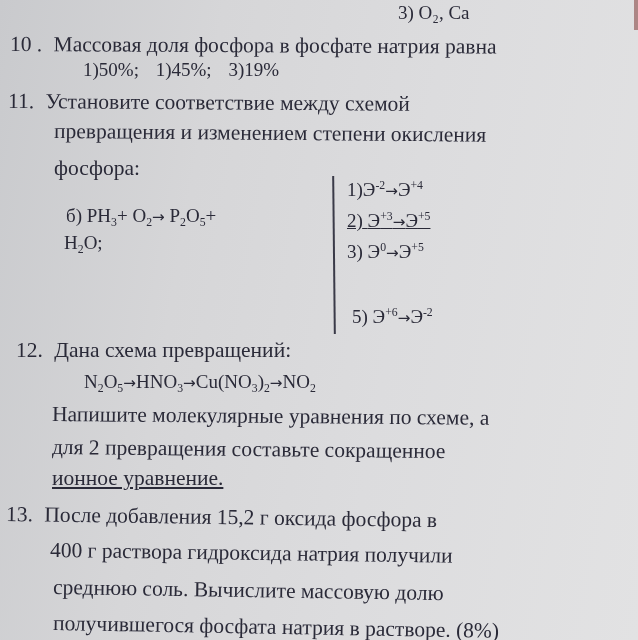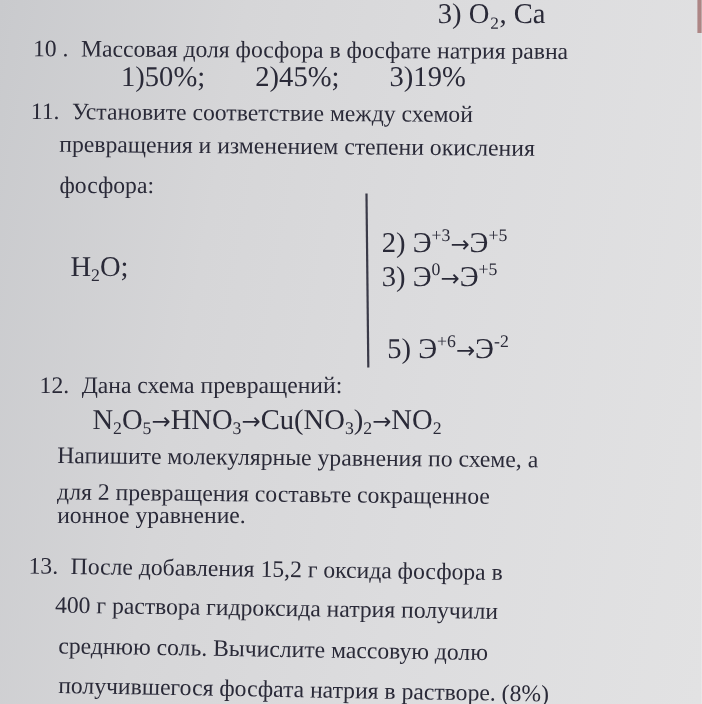--- a/index.html
+++ b/index.html
@@ -23,78 +23,85 @@
     .edge-strip {
       position: absolute;
       right: 0; top: 0;
       width: 4px; height: 30px;
       background: #8a4a48;
       opacity: 0.6;
     }
     .line {
       position: absolute;
       white-space: nowrap;
-      font-size: 26px;
+      font-size: 19px;
       line-height: 24px;
       transform-origin: left center;
     }
     .ql {
       font-size: 21.5px;
     }
     sub { font-size: 0.62em; vertical-align: -0.3em; line-height: 0; }
     sup { font-size: 0.62em; vertical-align: 0.6em; line-height: 0; }
     .arrow { font-family: "DejaVu Sans", sans-serif; font-size: 0.8em; }
     .divider {
       position: absolute;
       left: 333px; top: 176px;
       width: 2px; height: 158px;
       background: #3a3a48;
       transform: rotate(-0.6deg);
     }
-    .num { margin-right: 6px; margin-left: 20px; }
-    .opt { margin-right: 12px; margin-left: 27px; }
+    .num { margin-right: 6px; }
+    .opt { margin-right: 12px; }
   </style>
 </head>
 <body>
 
 <div class="page">
   <div class="edge-strip"></div>
 
   <div class="line" style="left:398px; top:1px;">
     <span>3) O₂, Ca</span>
   </div>
 
   <div class="line ql" style="left:10px; top:32px; transform: rotate(0.3deg);">
     <span class="num">10 .</span>
     <span>Массовая доля фосфора в фосфате натрия равна</span>
   </div>
   <div class="line" style="left:83px; top:58px;">
     <span class="opt">1)50%;</span>
-    <span class="opt">2)45%;</span>
+    <span class="opt">1)45%;</span>
     <span class="opt">3)19%</span>
   </div>
 
   <div class="line ql" style="left:8px; top:89px; transform: rotate(0.4deg);">
     <span class="num">11.</span>
     <span>Установите соответствие между схемой</span>
   </div>
   <div class="line ql" style="left:54px; top:119px; transform: rotate(0.5deg);">
     <span>превращения и изменением степени окисления</span>
   </div>
   <div class="line ql" style="left:54px; top:156px;">
     <span>фосфора:</span>
   </div>
 
+  <div class="line" style="left:66px; top:204px;">
+    <span>б)</span>
+    <span>PH<sub>3</sub>+ O<sub>2</sub><span class="arrow">→</span> P<sub>2</sub>O<sub>5</sub>+</span>
+  </div>
   <div class="line" style="left:64px; top:231px;">
     <span>H<sub>2</sub>O;</span>
   </div>
 
   <div class="divider"></div>
 
-  <div class="line" style="left:347px; top:209px;">
+  <div class="line" style="left:347px; top:178px;">
+    <span>1)</span><span>Э</span><sup>-2</sup><span class="arrow">→</span><span>Э</span><sup>+4</sup>
+  </div>
+  <div class="line" style="left:347px; top:209px;text-decoration:underline;">
     <span>2)</span> <span>Э</span><sup>+3</sup><span class="arrow">→</span><span>Э</span><sup>+5</sup>
   </div>
   <div class="line" style="left:347px; top:240px;">
     <span>3)</span> <span>Э</span><sup>0</sup><span class="arrow">→</span><span>Э</span><sup>+5</sup>
   </div>
   <div class="line" style="left:352px; top:305px;">
     <span>5)</span> <span>Э</span><sup>+6</sup><span class="arrow">→</span><span>Э</span><sup>-2</sup>
   </div>
 
   <div class="line ql" style="left:16px; top:338px;text-align:right;">
@@ -103,21 +110,21 @@
   </div>
   <div class="line" style="left:84px; top:370px;text-align:center;">
     N<sub>2</sub>O<sub>5</sub><span class="arrow">→</span>HNO<sub>3</sub><span class="arrow">→</span>Cu(NO<sub>3</sub>)<sub>2</sub><span class="arrow">→</span>NO<sub>2</sub>
   </div>
   <div class="line ql" style="left:52px; top:402px; transform: rotate(0.5deg);">
     <span>Напишите молекулярные уравнения по схеме, а</span>
   </div>
   <div class="line ql" style="left:52px; top:435px; transform: rotate(0.6deg);">
     <span>для 2 превращения составьте сокращенное</span>
   </div>
-  <div class="line ql" style="left:52px; top:456px;">
+  <div class="line ql" style="left:52px; top:466px;text-decoration:underline;">
     <span>ионное уравнение.</span>
   </div>
 
   <div class="line ql" style="left:6px; top:502px; transform: rotate(0.8deg);">
     <span class="num">13.</span>
     <span>После добавления 15,2 г оксида фосфора в</span>
   </div>
   <div class="line ql" style="left:50px; top:538px; transform: rotate(0.8deg);">
     <span>400 г раствора гидроксида натрия получили</span>
   </div>

